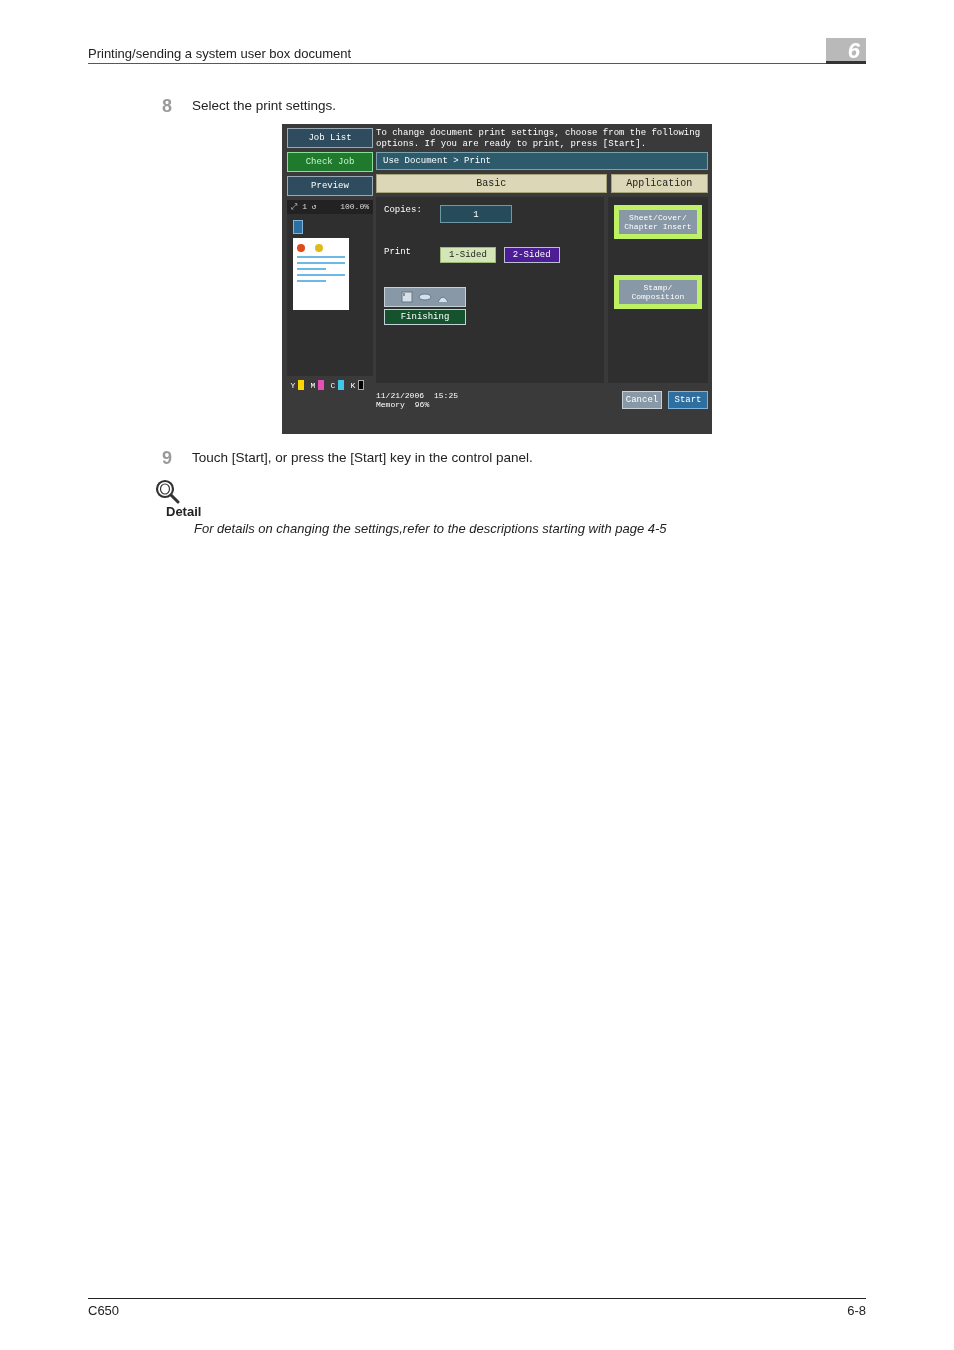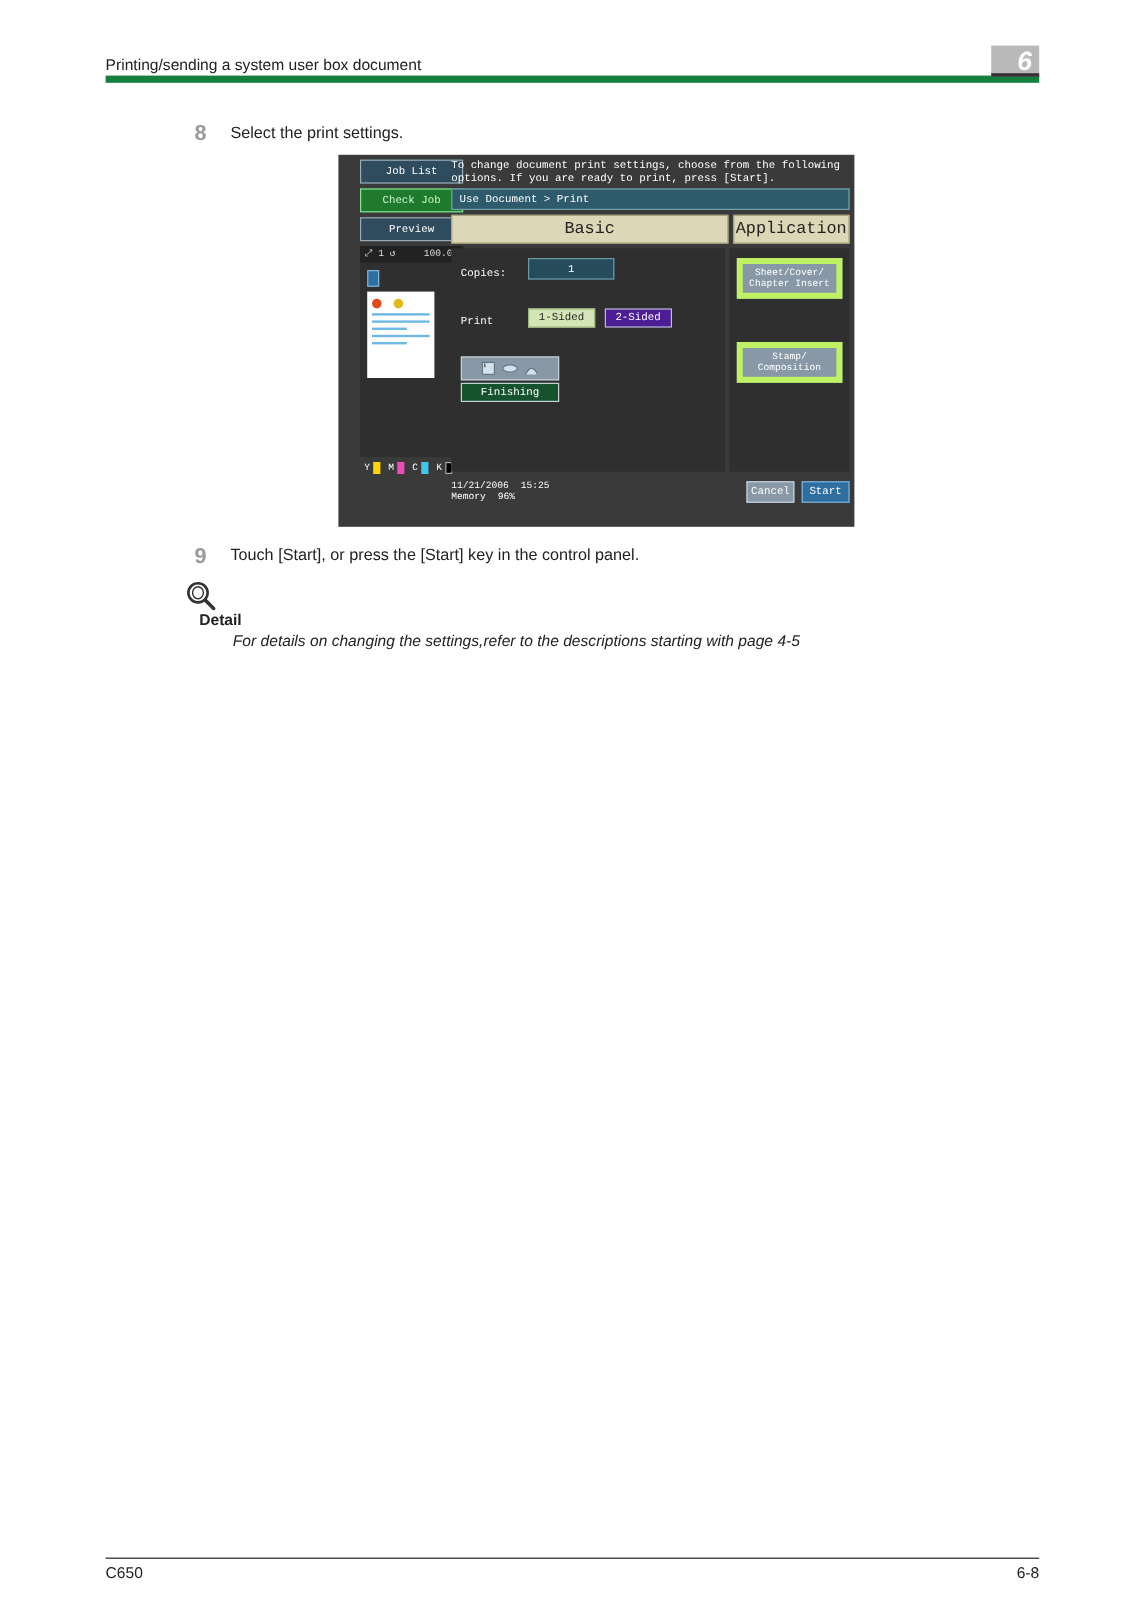--- a/index.html
+++ b/index.html
@@ -15,21 +15,21 @@
   .page {
     position: absolute;
     left: 88px; top: 38px;
     width: 778px;
     height: 1270px;
   }
   .header-row {
     display: flex;
     align-items: flex-end;
     justify-content: space-between;
-    border-bottom: 6px solid #15803d;
+    border-bottom: 1px solid #15803d;
     padding-bottom: 2px;
   }
   .header-title {
     font-size: 13px;
   }
   .chapter-badge {
     background: #b9b9b9;
     color: #fff;
     font-weight: bold;
     font-size: 22px;
@@ -106,21 +106,21 @@
     background: #3a3a3a;
     position: relative;
     font-family: "Courier New", monospace;
     font-size: 9px;
     color: #fff;
   }
   .panel * { font-family: inherit; }
 
   .side-col {
     position: absolute;
-    left: 18px; top: 4px;
+    left: 5px; top: 4px;
     width: 86px;
   }
   .side-btn {
     background: #2e4c5d;
     border: 1px solid #9aaab4;
     text-align: center;
     padding: 4px 0;
     margin-bottom: 4px;
     font-size: 9px;
   }
@@ -190,21 +190,21 @@
   }
   .tab-row {
     display: flex;
     gap: 4px;
     margin-bottom: 4px;
   }
   .tab-btn {
     flex: 1;
     text-align: center;
     padding: 3px 0;
-    font-size: 14px;
+    font-size: 10px;
     background: #dcd7b6;
     color: #222;
     border: 1px solid #a7a37a;
   }
   .content-box {
     display: flex;
     gap: 4px;
     height: 186px;
   }
   .left-pane {
@@ -213,21 +213,21 @@
     padding: 8px;
   }
   .right-pane {
     flex: 1;
     background: #2f2f2f;
     padding: 8px 6px;
     display: flex;
     flex-direction: column;
     gap: 36px;
   }
-  .row { display: flex; align-items: flex-end; gap: 8px; margin-bottom: 24px; }
+  .row { display: flex; align-items: flex-start; gap: 8px; margin-bottom: 24px; }
   .label { width: 48px; font-size: 9px; }
   .valbox {
     background: #264b5b;
     width: 72px;
     text-align: center;
     line-height: 18px; height: 18px;
     border: 1px solid #6d99a7;
   }
   .opt-btn {
     background: #d4e6b7;

